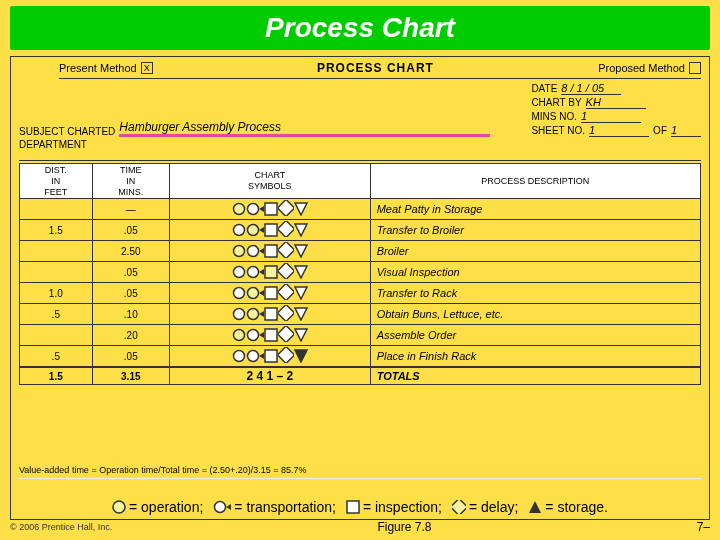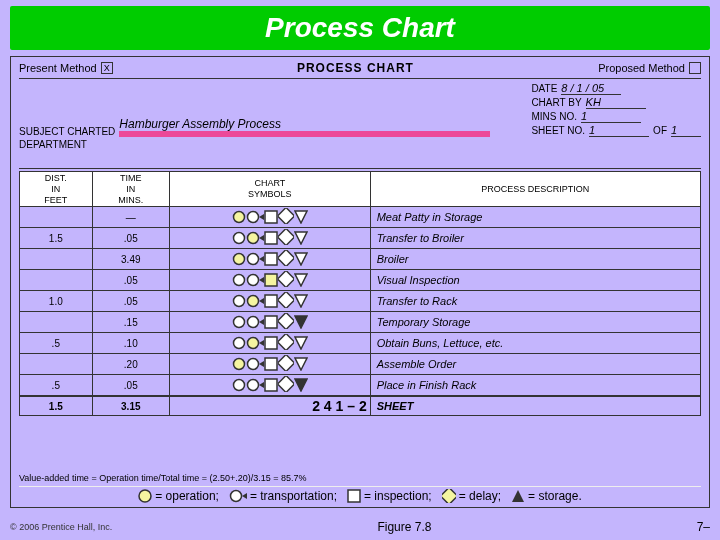--- a/index.html
+++ b/index.html
@@ -10,21 +10,21 @@
       font-family: Arial, sans-serif;
       font-size: 11px;
       overflow: hidden;
     }
 
     .page-wrapper {
       width: 720px;
       height: 540px;
       display: flex;
       flex-direction: column;
-      background: #c4b5fd;
+      background: #fde047;
       padding: 6px 10px;
     }
 
     .title-bar {
       background: #00cc00;
       text-align: center;
       font-size: 28px;
       font-style: italic;
       font-weight: bold;
       color: #fff;
@@ -41,20 +41,21 @@
       flex-direction: column;
     }
 
     .top-header {
       display: flex;
       align-items: center;
       justify-content: space-between;
       border-bottom: 1px solid #333;
       padding-bottom: 3px;
       margin-bottom: 3px;
+      margin-left: 40px;
     }
 
     .present-method {
       display: flex;
       align-items: center;
       gap: 4px;
     }
 
     .checkbox-box {
       width: 12px;
@@ -93,21 +94,21 @@
     }
 
     .subject-label {
       font-size: 10px;
       white-space: nowrap;
     }
 
     .subject-value {
       font-style: italic;
       font-size: 12px;
-      border-bottom: 6px solid #ec4899;
+      border-bottom: 3px solid #ec4899;
       flex: 1;
       min-width: 200px;
     }
 
     .subject-right {
       display: flex;
       flex-direction: column;
       align-items: flex-start;
       gap: 1px;
       min-width: 200px;
@@ -124,21 +125,21 @@
     .info-value {
       font-style: italic;
       border-bottom: 1px solid #333;
       min-width: 60px;
       font-size: 11px;
     }
 
     .department-row {
       font-size: 10px;
       border-bottom: 1px solid #333;
-      padding-bottom: 18px;
+      padding-bottom: 10px;
       margin-bottom: 2px;
     }
 
     .table-container {
       flex: 1;
       display: flex;
       flex-direction: column;
     }
 
     .data-table {
@@ -181,37 +182,37 @@
     .value-added-row {
       font-size: 9px;
       margin-top: 2px;
     }
 
     .legend-row {
       display: flex;
       align-items: center;
       justify-content: center;
       gap: 10px;
-      font-size: 12px;
+      font-size: 14px;
       margin-top: 3px;
       border-top: 1px solid #eee;
-      padding-top: 2px;
+      padding-top: 20px;
     }
 
     .legend-item {
       display: flex;
       align-items: center;
       gap: 3px;
     }
 
     .bottom-footer {
       display: flex;
       justify-content: space-between;
       align-items: center;
-      margin-top: 12px;
+      margin-top: 0;
       font-size: 9px;
     }
 
     .copyright {
       font-size: 9px;
       color: #333;
     }
 
     .page-ref {
       font-size: 12px;
@@ -312,21 +313,21 @@
                   <rect x="1" y="1" width="12" height="12" fill="#fff" stroke="#333" stroke-width="1.5"></rect>
                 </svg><svg width="16" height="16">
                   <rect x="2" y="2" width="12" height="12" fill="#fff" stroke="#333" stroke-width="1.5" transform="rotate(45,8,8)"></rect>
                 </svg><svg width="14" height="14">
                   <polygon points="7,13 13,1 1,1" fill="#fff" stroke="#333" stroke-width="1.5"></polygon>
                 </svg></td>
     <td class="desc-cell">Transfer to Broiler</td>
   </tr>
             <tr>
     <td></td>
-    <td>3.49</td>
+    <td>2.50</td>
     <td class="symbols-cell"><svg width="14" height="14">
                   <circle cx="7" cy="7" r="5.5" fill="#f5f5a0" stroke="#333" stroke-width="1.5"></circle>
                 </svg><svg width="18" height="14">
                   <circle cx="7" cy="7" r="5.5" fill="#fff" stroke="#333" stroke-width="1.5"></circle>
                   <polygon points="13,7 18,4 18,10" fill="#333"></polygon>
                 </svg><svg width="14" height="14">
                   <rect x="1" y="1" width="12" height="12" fill="#fff" stroke="#333" stroke-width="1.5"></rect>
                 </svg><svg width="16" height="16">
                   <rect x="2" y="2" width="12" height="12" fill="#fff" stroke="#333" stroke-width="1.5" transform="rotate(45,8,8)"></rect>
                 </svg><svg width="14" height="14">
@@ -360,37 +361,20 @@
                   <circle cx="7" cy="7" r="5.5" fill="#f5f5a0" stroke="#333" stroke-width="1.5"></circle>
                   <polygon points="13,7 18,4 18,10" fill="#333"></polygon>
                 </svg><svg width="14" height="14">
                   <rect x="1" y="1" width="12" height="12" fill="#fff" stroke="#333" stroke-width="1.5"></rect>
                 </svg><svg width="16" height="16">
                   <rect x="2" y="2" width="12" height="12" fill="#fff" stroke="#333" stroke-width="1.5" transform="rotate(45,8,8)"></rect>
                 </svg><svg width="14" height="14">
                   <polygon points="7,13 13,1 1,1" fill="#fff" stroke="#333" stroke-width="1.5"></polygon>
                 </svg></td>
     <td class="desc-cell">Transfer to Rack</td>
-  </tr>
-            <tr>
-    <td></td>
-    <td>.15</td>
-    <td class="symbols-cell"><svg width="14" height="14">
-                  <circle cx="7" cy="7" r="5.5" fill="#fff" stroke="#333" stroke-width="1.5"></circle>
-                </svg><svg width="18" height="14">
-                  <circle cx="7" cy="7" r="5.5" fill="#fff" stroke="#333" stroke-width="1.5"></circle>
-                  <polygon points="13,7 18,4 18,10" fill="#333"></polygon>
-                </svg><svg width="14" height="14">
-                  <rect x="1" y="1" width="12" height="12" fill="#fff" stroke="#333" stroke-width="1.5"></rect>
-                </svg><svg width="16" height="16">
-                  <rect x="2" y="2" width="12" height="12" fill="#fff" stroke="#333" stroke-width="1.5" transform="rotate(45,8,8)"></rect>
-                </svg><svg width="14" height="14">
-                  <polygon points="7,13 13,1 1,1" fill="#333" stroke="#333" stroke-width="1.5"></polygon>
-                </svg></td>
-    <td class="desc-cell">Temporary Storage</td>
   </tr>
             <tr>
     <td>.5</td>
     <td>.10</td>
     <td class="symbols-cell"><svg width="14" height="14">
                   <circle cx="7" cy="7" r="5.5" fill="#fff" stroke="#333" stroke-width="1.5"></circle>
                 </svg><svg width="18" height="14">
                   <circle cx="7" cy="7" r="5.5" fill="#f5f5a0" stroke="#333" stroke-width="1.5"></circle>
                   <polygon points="13,7 18,4 18,10" fill="#333"></polygon>
                 </svg><svg width="14" height="14">
@@ -432,22 +416,22 @@
                 </svg><svg width="16" height="16">
                   <rect x="2" y="2" width="12" height="12" fill="#fff" stroke="#333" stroke-width="1.5" transform="rotate(45,8,8)"></rect>
                 </svg><svg width="14" height="14">
                   <polygon points="7,13 13,1 1,1" fill="#333" stroke="#333" stroke-width="1.5"></polygon>
                 </svg></td>
     <td class="desc-cell">Place in Finish Rack</td>
   </tr>
             <tr class="totals-row">
   <td>1.5</td>
   <td>3.15</td>
-  <td style="font-size:14px;text-align:right;">2  4  1 – 2</td>
-  <td class="desc-cell" style="font-weight:bold;">SHEET</td>
+  <td style="font-size:12px;">2  4  1 – 2</td>
+  <td class="desc-cell" style="font-weight:bold;">TOTALS</td>
 </tr>
           </tbody>
       </table>
     </div>
 
     <div class="value-added-row">
       <span>Value-added time = Operation time/Total time = (2.50+.20)/3.15 = 85.7%</span>
     </div>
 
     <div class="legend-row">

